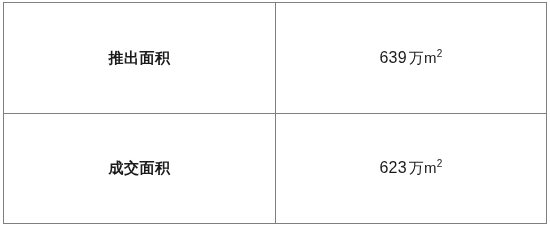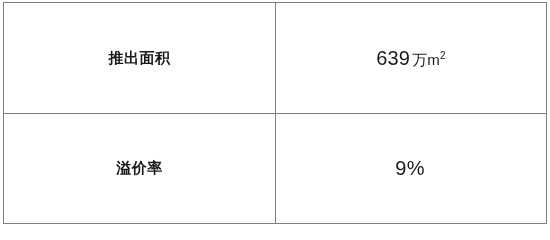--- a/index.html
+++ b/index.html
@@ -56,21 +56,21 @@
     letter-spacing: 0.5px;
   }
 
   .cell-value {
     font-weight: normal;
     font-size: 15.5px;
     letter-spacing: 0.2px;
   }
 
   .num {
-    font-size: 20px;
+    font-size: 16px;
   }
 
   .unit {
     font-size: 15px;
     margin-left: 2px;
   }
 
   .sup {
     font-size: 10px;
     vertical-align: super;
@@ -88,25 +88,25 @@
     </colgroup>
     <tbody>
 
       <tr>
         <td class="cell-label">推出面积</td>
         <td class="cell-value">
           <span class="num">639</span><span class="unit">万m</span><span class="sup">2</span>
         </td>
       </tr>
 
+      <tr>
+        <td class="cell-label">成交面积</td>
+        <td class="cell-value">
+          <span class="num">623</span><span class="unit">万m</span><span class="sup">2</span>
+        </td>
+      </tr>
 
 
 
-      <tr>
-        <td class="cell-label">溢价率</td>
-        <td class="cell-value">
-          <span class="num">9%</span><span class="unit"></span><span class="sup"></span>
-        </td>
-      </tr>
 
     </tbody>
   </table>
 </div>
 
 </body></html>

